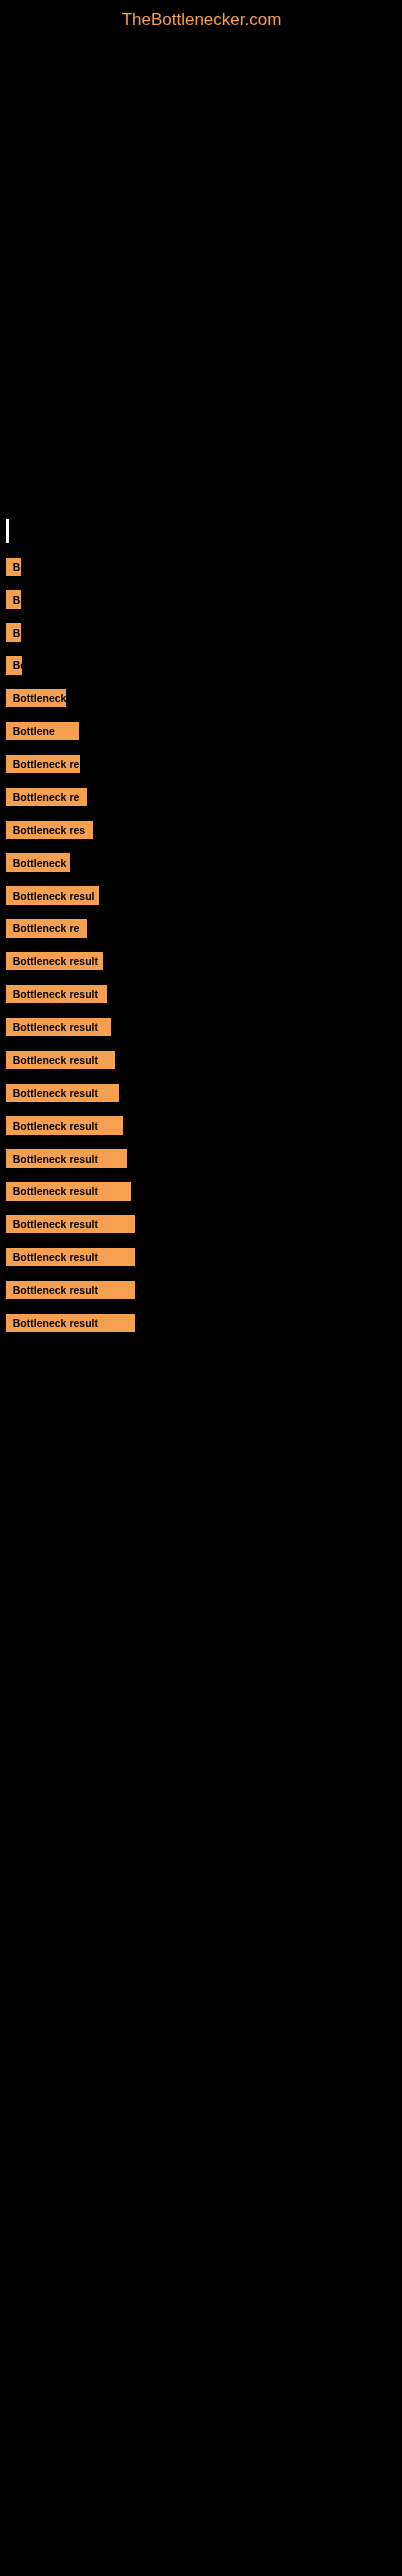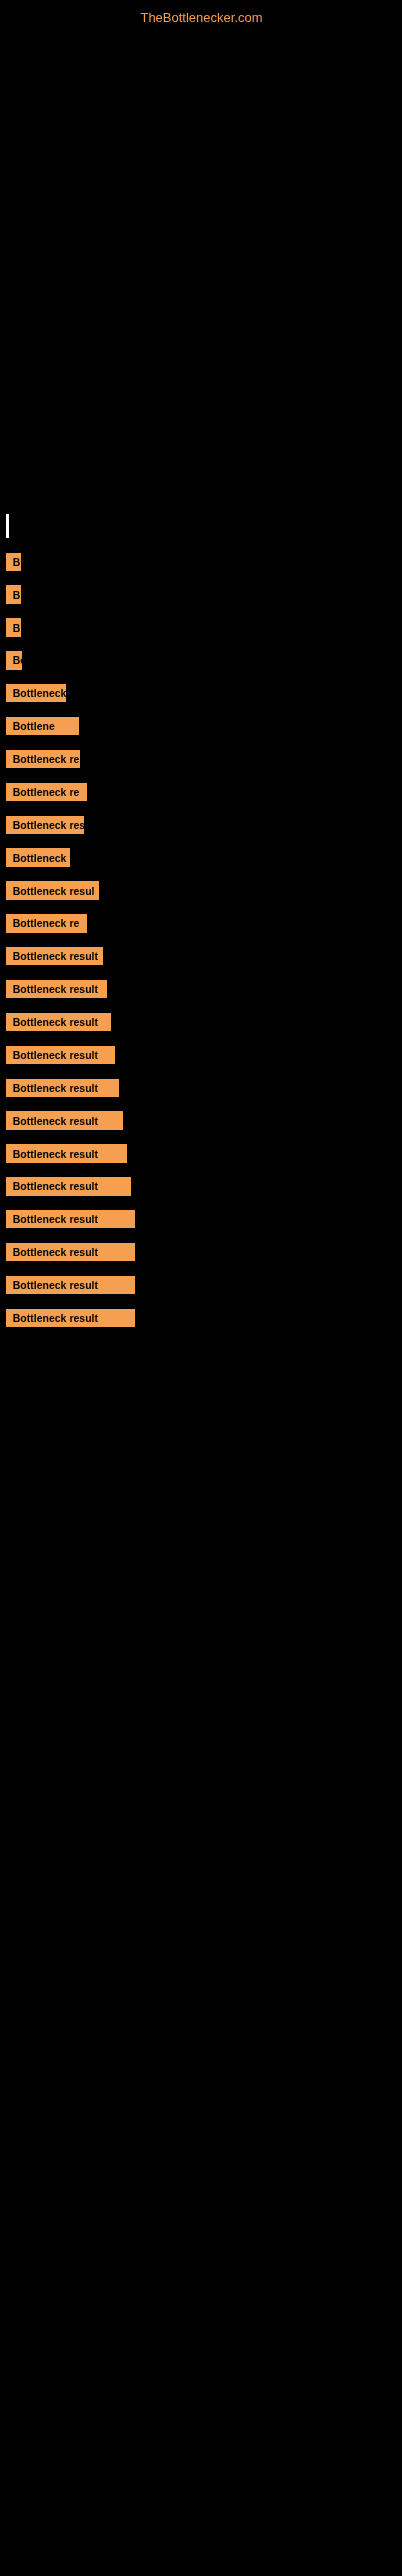--- a/index.html
+++ b/index.html
@@ -9,21 +9,21 @@
     }
     body {
       background-color: #000000;
       width: 403px;
       min-height: 2576px;
       font-family: Arial, sans-serif;
       position: relative;
     }
     .site-title {
       color: #f5a050;
-      font-size: 13px;
+      font-size: 17px;
       text-align: center;
       padding: 9.7px 0 6.4px 0;
       font-weight: normal;
     }
     .items-container {
       padding: 0 6.4px;
       margin-top: 483px;
     }
     .item-row {
       margin-bottom: 14.5px;
@@ -43,21 +43,21 @@
     
     .w-10 { width: 14.5px; overflow: hidden; }
     .w-12 { width: 14.5px; overflow: hidden; }
     .w-14 { width: 14.5px; overflow: hidden; }
     .w-30 { width: 16px; overflow: hidden; }
     .w-60 { width: 60px; overflow: hidden; }
     .w-65 { width: 73px; overflow: hidden; }
     .w-80 { width: 74px; overflow: hidden; }
     .w-100 { width: 89px; overflow: hidden; }
     .w-105 { width: 81px; overflow: hidden; }
-    .w-110 { width: 78px; overflow: hidden; }
+    .w-110 { width: 87px; overflow: hidden; }
     .w-80b { width: 64px; overflow: hidden; }
     .w-115 { width: 93px; overflow: hidden; }
     .w-112 { width: 81px; overflow: hidden; }
     .w-120 { width: 97px; overflow: hidden; }
     .w-125 { width: 101px; overflow: hidden; }
     .w-130 { width: 105px; overflow: hidden; }
     .w-135 { width: 109px; overflow: hidden; }
     .w-140 { width: 113px; overflow: hidden; }
     .w-145 { width: 117px; overflow: hidden; }
     .w-150 { width: 121px; overflow: hidden; }

